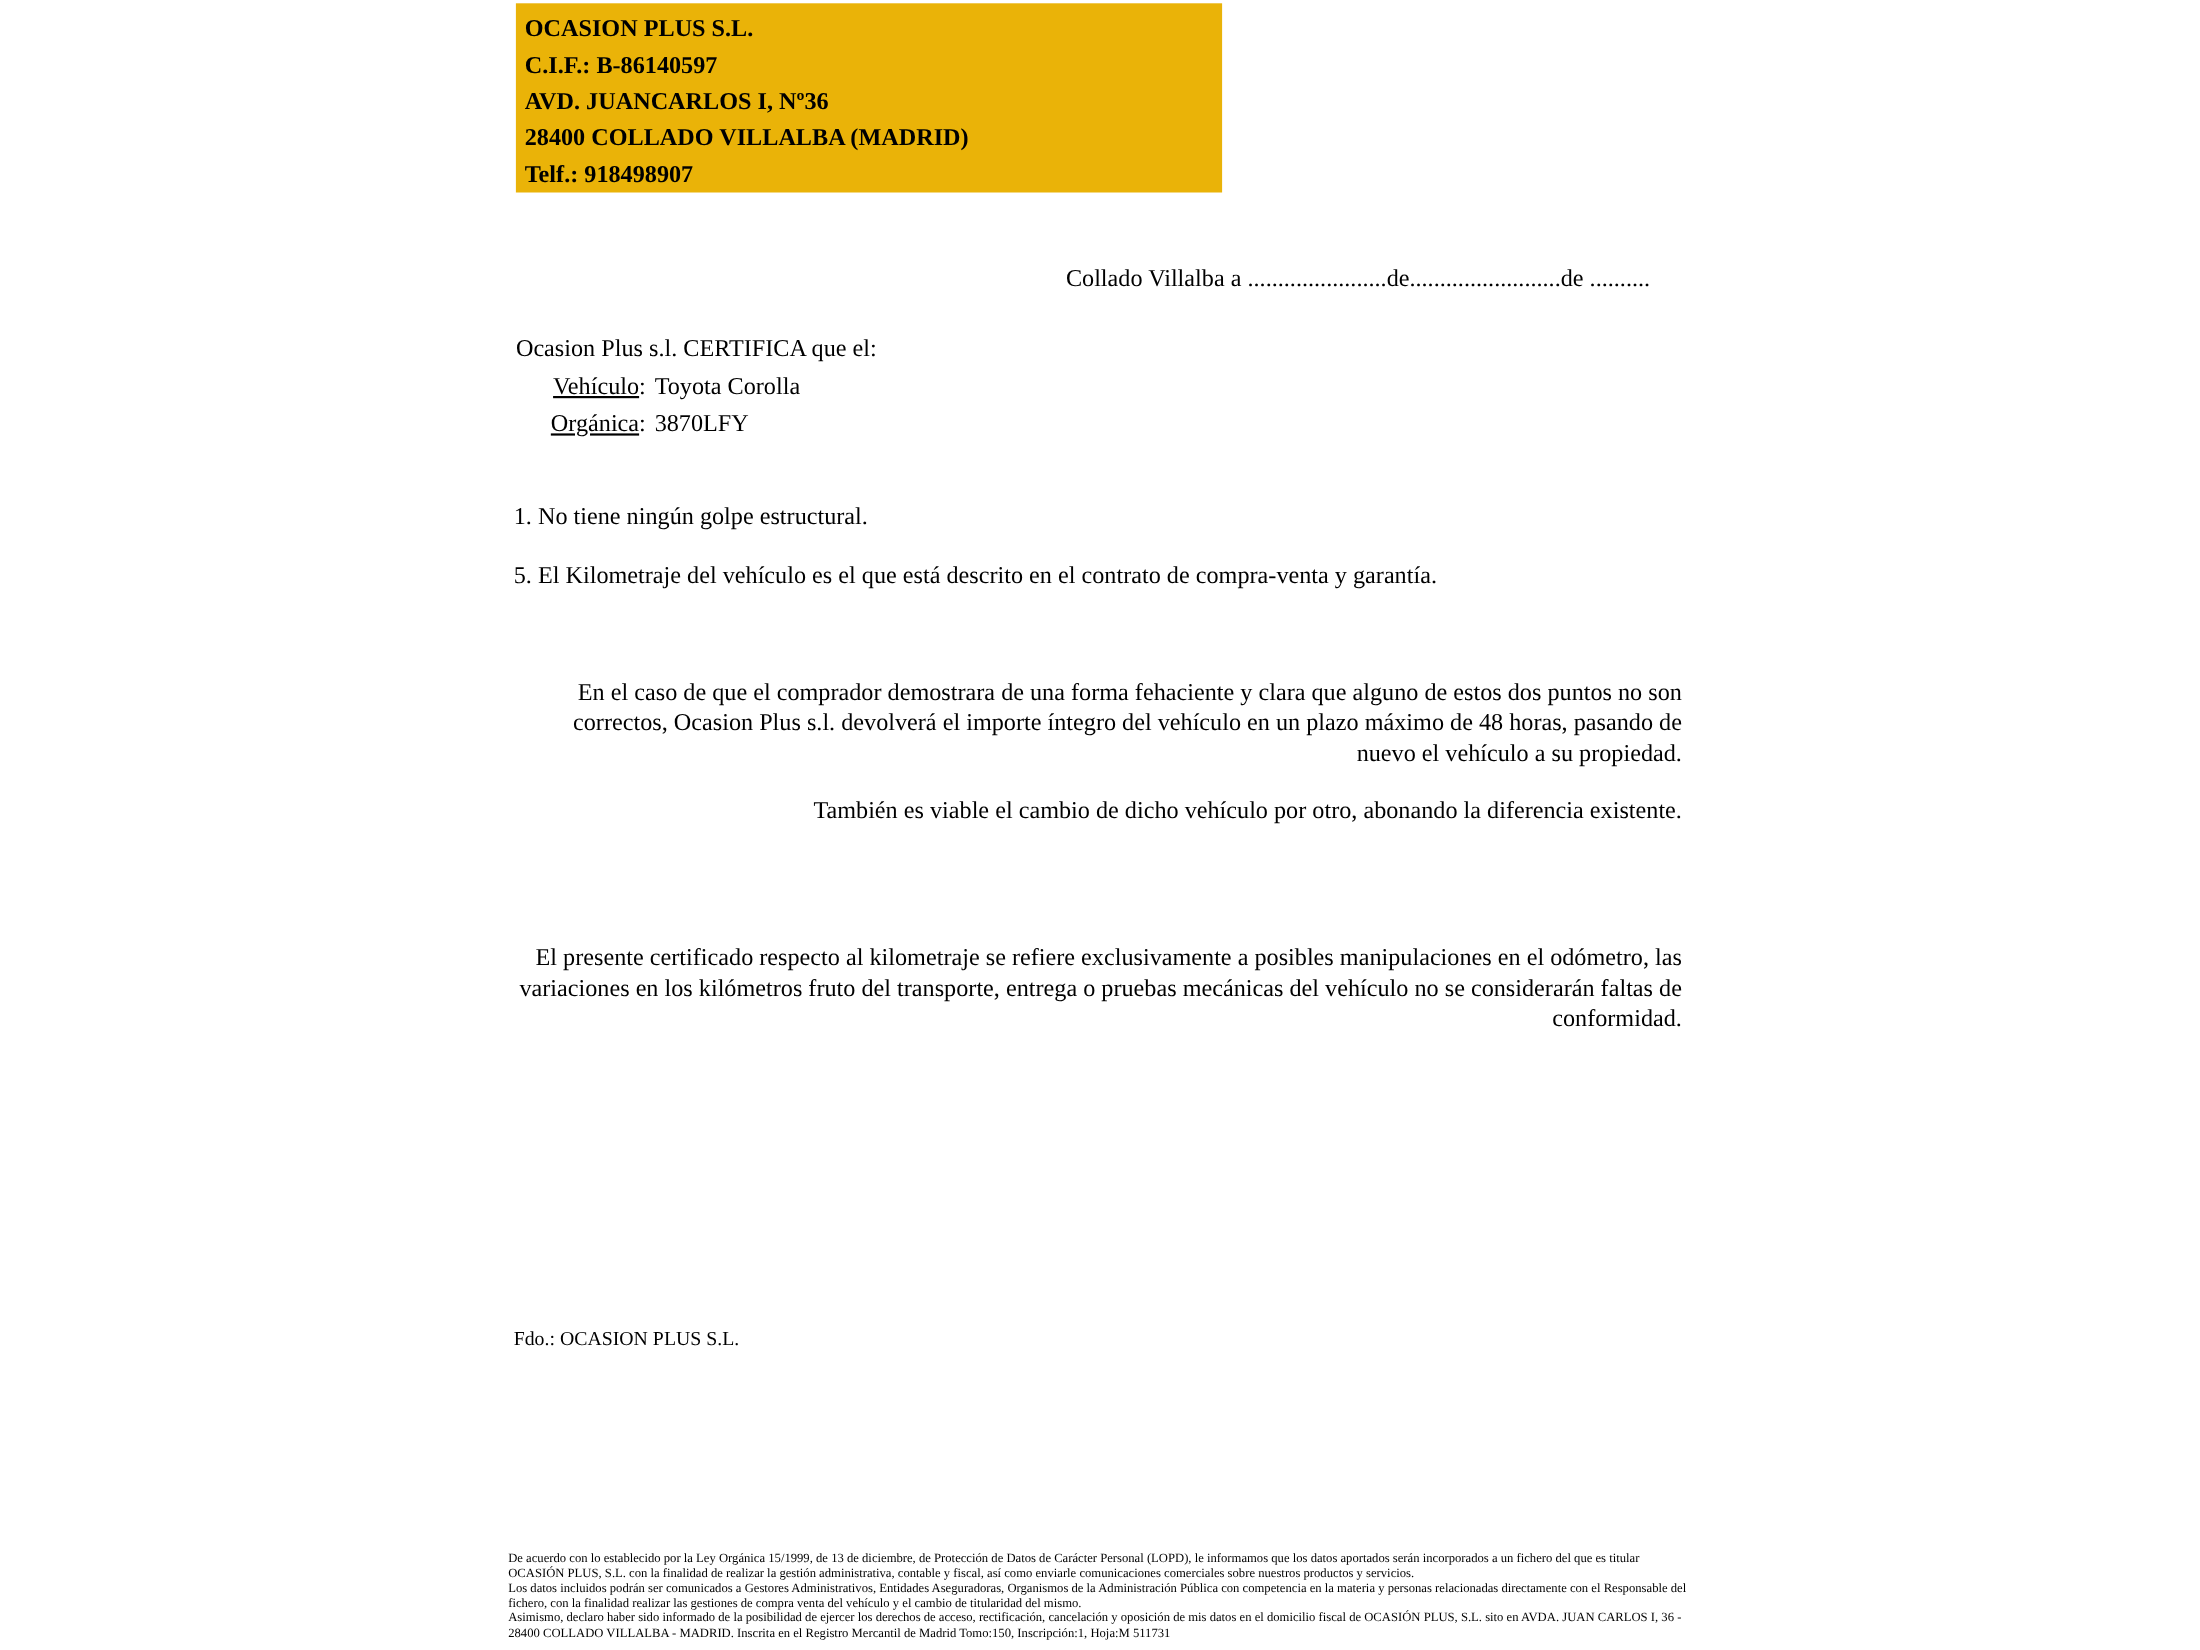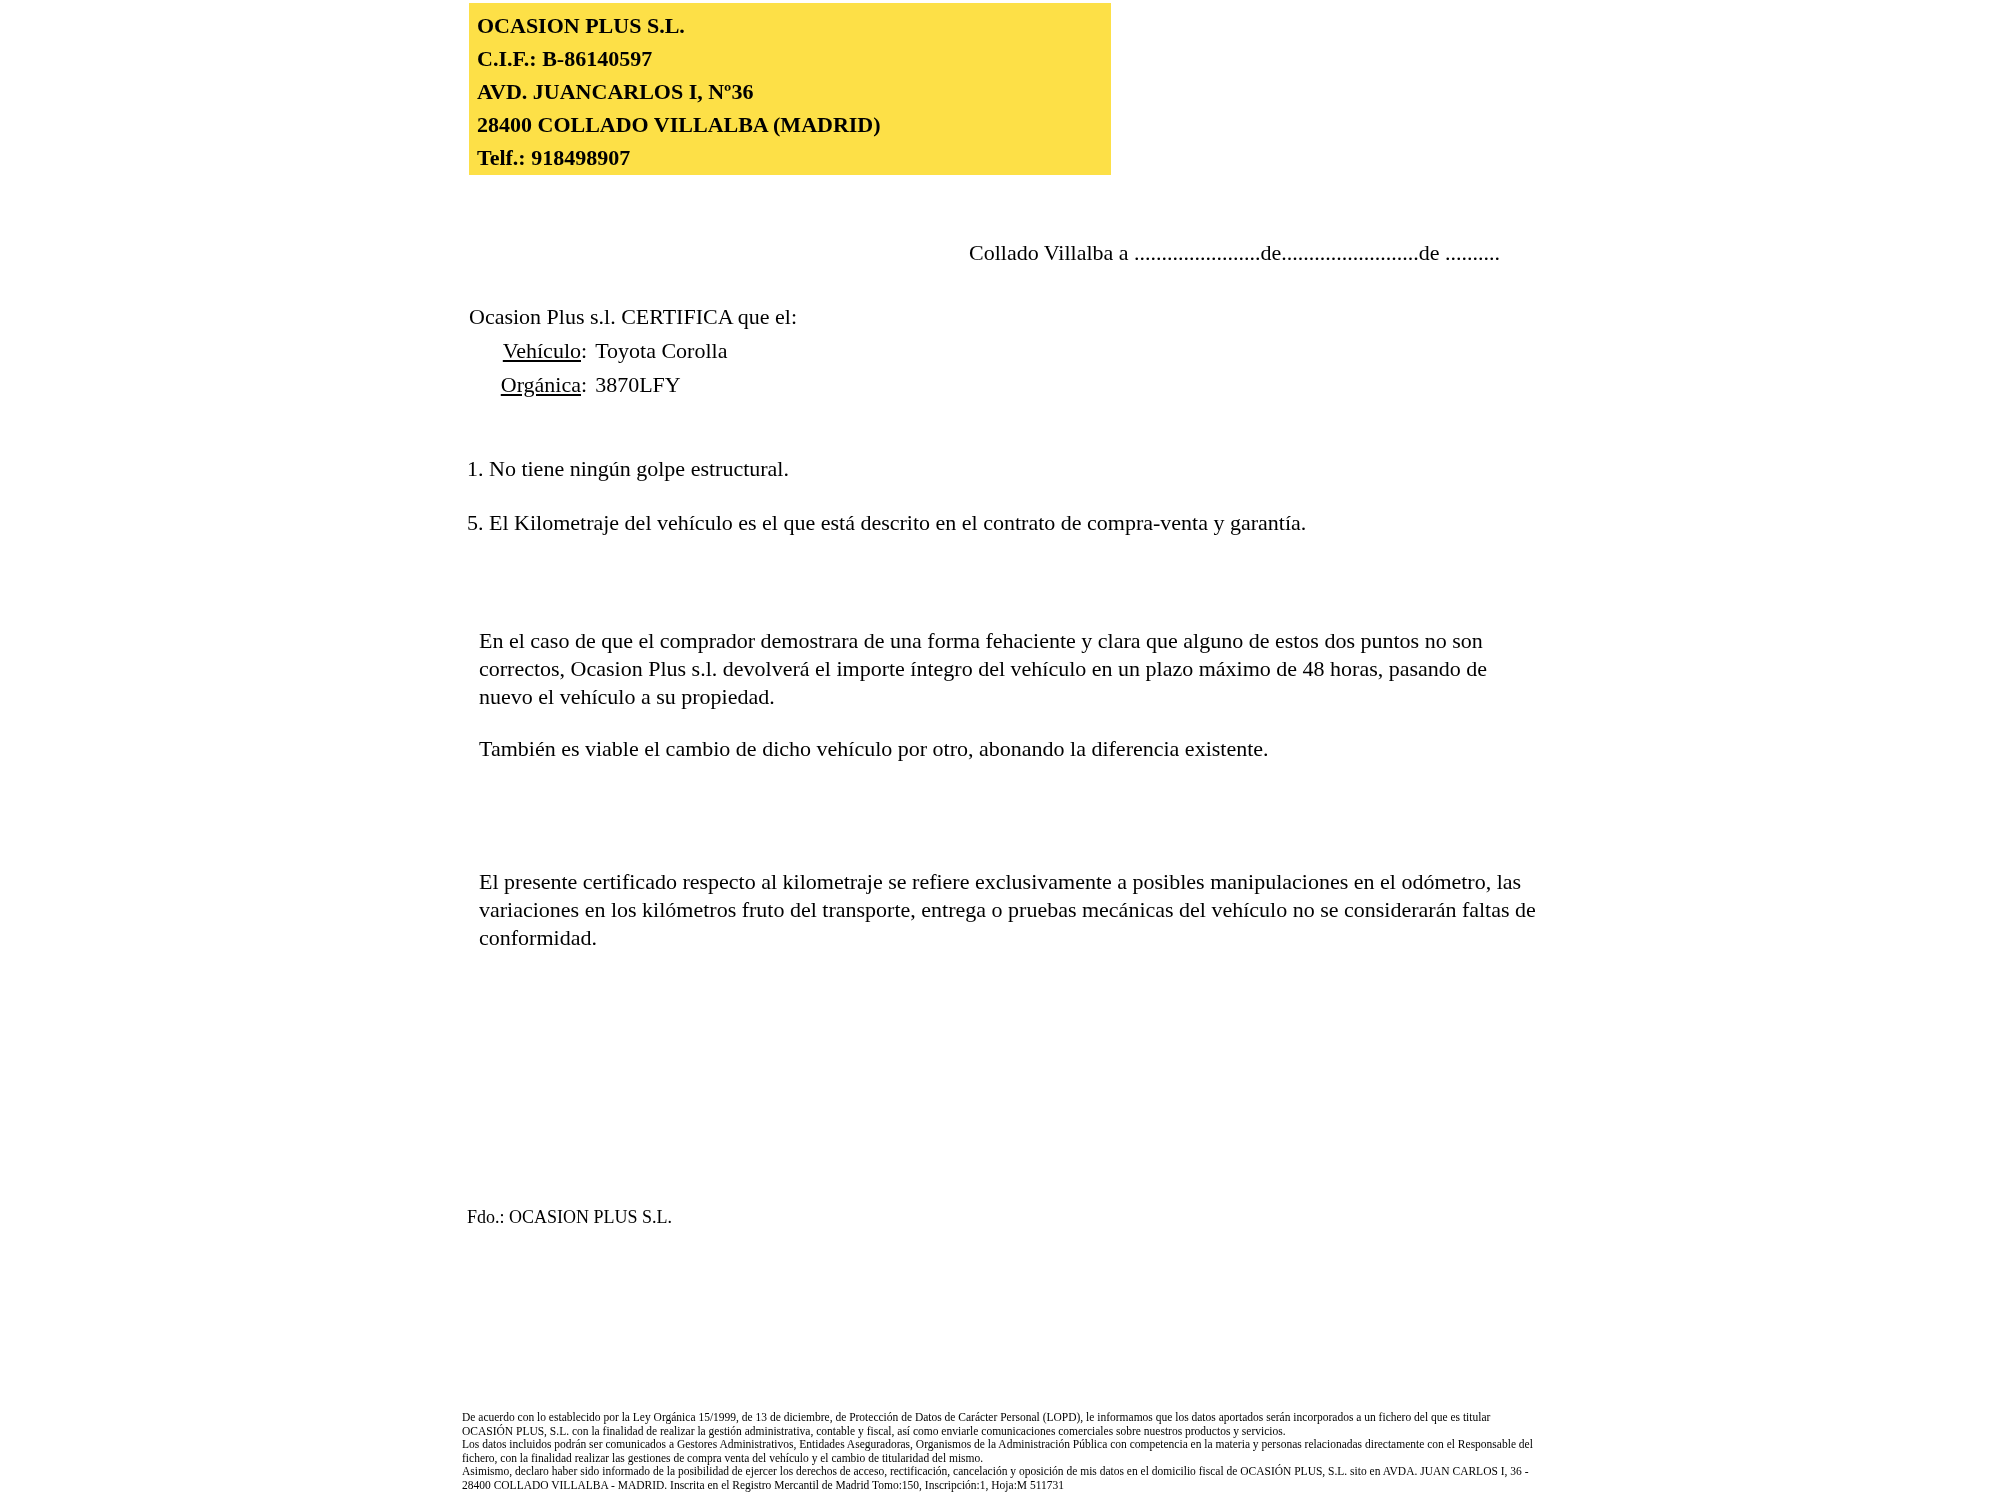--- a/index.html
+++ b/index.html
@@ -52,21 +52,22 @@
   }
   .clause-1 { top: 455px; }
   .clause-2 { top: 509px; }
 
   .para {
     position: absolute;
     left: 467px;
     width: 1062px;
     font-size: 22px;
     line-height: 28px;
-    margin: 12px;
+    margin: 0;
+    text-align: right;
   }
   .para-0 { top: 615px; }
   .para-1 { top: 723px; }
   .para-2 { top: 776px; }
   .para-3 { top: 856px; }
 
   .signature {
     position: absolute;
     left: 467px; top: 1207px;
     font-size: 18px;
@@ -79,21 +80,21 @@
     font-size: 11.5px;
     line-height: 13.5px;
   }
   .legal-footer p { margin: 0; }
 </style>
 </head>
 <body>
 
 <div class="page">
 
-  <div class="header-box" style="background: #fde047;">
+  <div class="header-box" style="background: #eab308;">
     <div>OCASION PLUS S.L.</div>
     <div>C.I.F.: B-86140597</div>
     <div>AVD. JUANCARLOS I, Nº36</div>
     <div>28400 COLLADO VILLALBA (MADRID)</div>
     <div>Telf.: 918498907</div>
   </div>
 
   <div class="date-line">Collado Villalba a .......................de.........................de ..........</div>
 
   <div class="certify">

